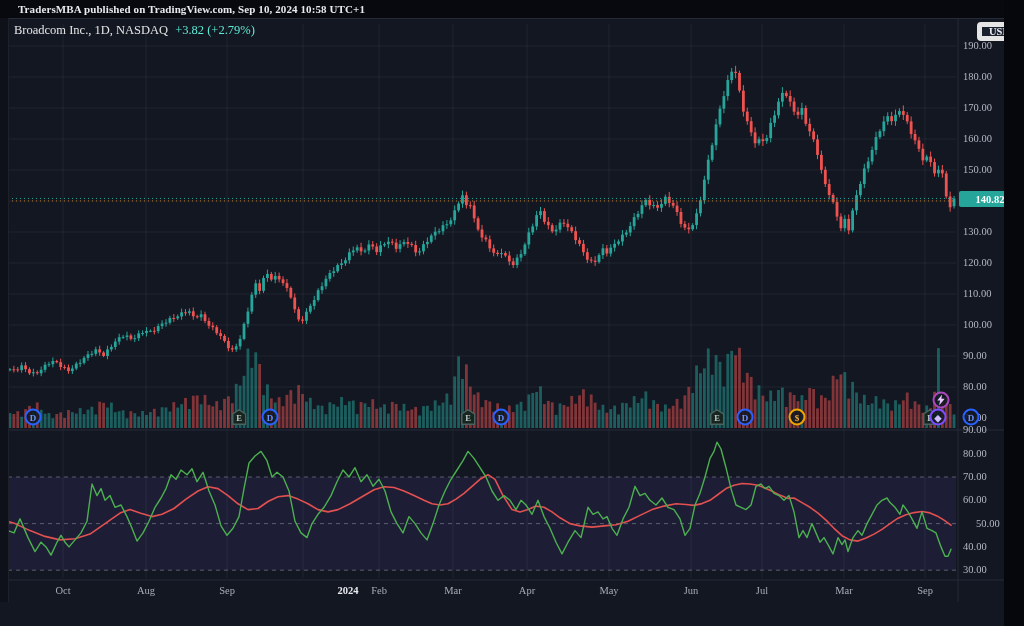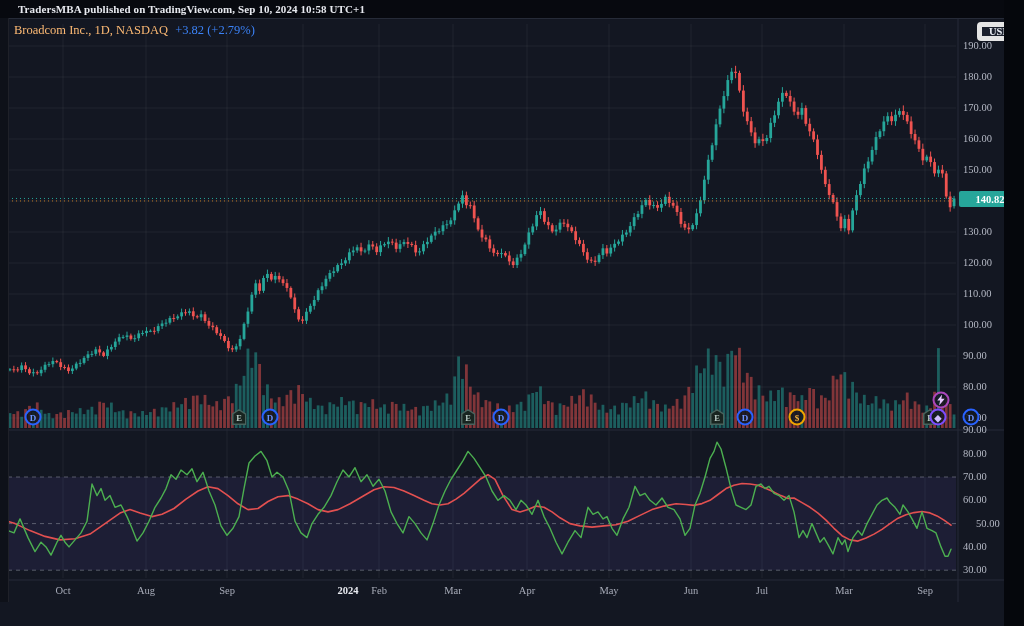--- a/index.html
+++ b/index.html
@@ -4,22 +4,22 @@
 <style>
   html,body{margin:0;padding:0;background:#05070c;}
   #app{position:relative;width:1004px;height:626px;background:#131722;overflow:hidden;
        font-family:Liberation Serif, serif;-webkit-font-smoothing:antialiased;}
   #chart-svg{position:absolute;left:0;top:0;z-index:1;}
   .topbar{position:absolute;left:0;top:0;width:1024px;height:18px;background:#07090f;z-index:4;
           display:flex;align-items:center;}
   .topbar span{margin-left:18px;font-size:11px;font-weight:bold;color:#e8eaf0;letter-spacing:.1px;}
   .leftstrip{position:absolute;left:0;top:18px;width:8px;height:584px;background:#0e1119;z-index:2;border-right:1px solid rgba(255,255,255,.07);}
   .legend{position:absolute;left:14px;top:23px;z-index:3;font-size:12.5px;white-space:nowrap;}
-  .leg-main{color:#fdba74;text-align:center;}
-  .leg-chg{color:#3b82f6;margin-left:7px;}
+  .leg-main{color:#e5e5e5;text-align:center;}
+  .leg-chg{color:#5eead4;margin-left:7px;}
   .usd-btn{position:absolute;left:977px;top:22px;width:45px;height:19px;z-index:5;
            background:#1b202d;border:5px solid #e5e5e5;border-radius:4px;color:#eceff5;
            font-size:10.5px;font-weight:bold;font-family:inherit;display:flex;align-items:center;justify-content:center;cursor:pointer;}
   .price-label{position:absolute;left:959px;top:191px;width:62px;height:16px;z-index:4;
            background:#26a69a;border-radius:2px;color:#ffffff;font-size:10.5px;font-weight:bold;
            display:flex;align-items:center;justify-content:center;}
   .tick{position:absolute;left:963px;z-index:3;font-size:10.5px;color:#b4b8c4;}
   .ttick{position:absolute;top:585px;z-index:3;font-size:10.5px;color:#a7abb8;transform:translateX(-50%);}
   .ttick.bright{color:#e8eaf0;font-weight:bold;margin-left:45px;}
   .bottombar{position:absolute;left:0;top:602px;width:1024px;height:24px;background:#151a25;

